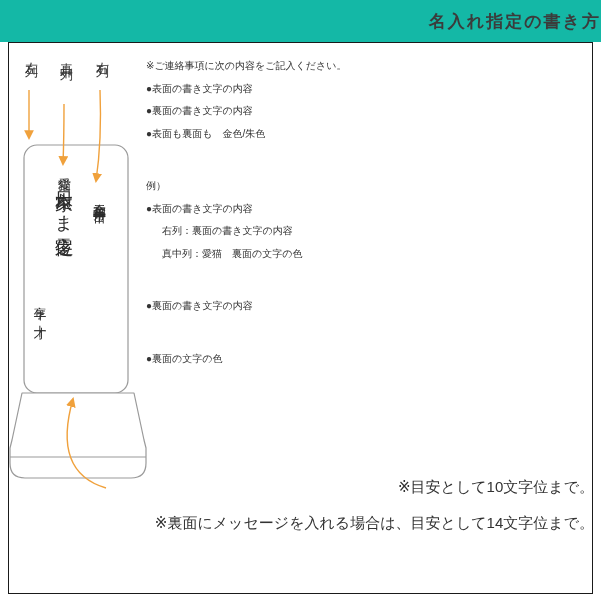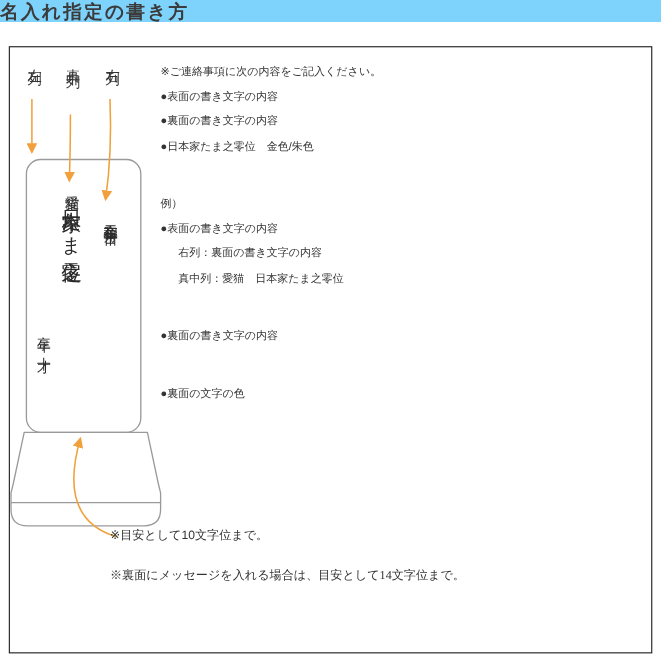--- a/index.html
+++ b/index.html
@@ -7,23 +7,23 @@
     width:601px;height:601px;
     font-family:"Liberation Sans","DejaVu Sans",sans-serif;
     color:#333333;
     position:relative;
     overflow:hidden;
   }
   .page{position:absolute;inset:0;width:601px;height:601px;background:#fff;}
 
   
   .titlebar{
-    position:absolute;left:0;top:0;width:601px;height:20px;
-    background:#7dd3fc;
-    display:flex;align-items:center;justify-content:flex-start;
+    position:absolute;left:0;top:0;width:601px;height:42px;
+    background:#14b8a6;
+    display:flex;align-items:center;justify-content:flex-end;
   }
   .titlebar h1{
     margin:0;font-size:17px;font-weight:600;color:#3b3b3b;letter-spacing:2px;
   }
 
   
   .frame{
     position:absolute;left:8px;top:42px;right:8px;bottom:7px;
     border:1px solid #1a1a1a;
     z-index:0;
@@ -59,24 +59,24 @@
     position:absolute;left:146px;top:55px;width:448px;
     font-size:10px;line-height:22.5px;z-index:2;
   }
   .instructions p{margin:0;}
   .gap-lg{margin-top:30px !important;}
   .indent{padding-left:16px;}
 
   
   .notes{
     position:absolute;left:100px;top:476px;width:494px;
-    font-size:11px;line-height:22px;z-index:2;
+    font-size:15px;line-height:22px;z-index:2;text-align:right;
   }
   .notes p{margin:0;}
-  .notes .gap{margin-top:14px !important;font-family:Liberation Serif, serif;}
+  .notes .gap{margin-top:14px !important;}
 </style>
 </head>
 <body>
 
 <div class="page">
 
   <header class="titlebar">
     <h1>名入れ指定の書き方</h1>
   </header>
 
@@ -110,26 +110,26 @@
   <div class="tcol tcol-mid v">
     <span class="mid-prefix">愛猫</span><span class="mid-name">日本家たま之零位</span>
   </div>
 
   <div class="tcol tcol-left v">享年　十才</div>
 
   <div class="instructions">
     <p>※ご連絡事項に次の内容をご記入ください。</p>
     <p>●表面の書き文字の内容</p>
     <p>●裏面の書き文字の内容</p>
-    <p>●日本家たま之零位　金色/朱色</p>
+    <p>●表面も裏面も　金色/朱色</p>
 
     <p class="gap-lg">例）</p>
     <p>●表面の書き文字の内容</p>
     <p class="indent">右列：裏面の書き文字の内容</p>
-    <p class="indent">真中列：愛猫　日本家たま之零位</p>
+    <p class="indent">真中列：愛猫　裏面の文字の色</p>
 
     <p class="gap-lg">●裏面の書き文字の内容</p>
 
     <p class="gap-lg">●裏面の文字の色</p>
   </div>
 
   <div class="notes">
     <p>※目安として10文字位まで。</p>
     <p class="gap">※裏面にメッセージを入れる場合は、目安として14文字位まで。</p>
   </div>

